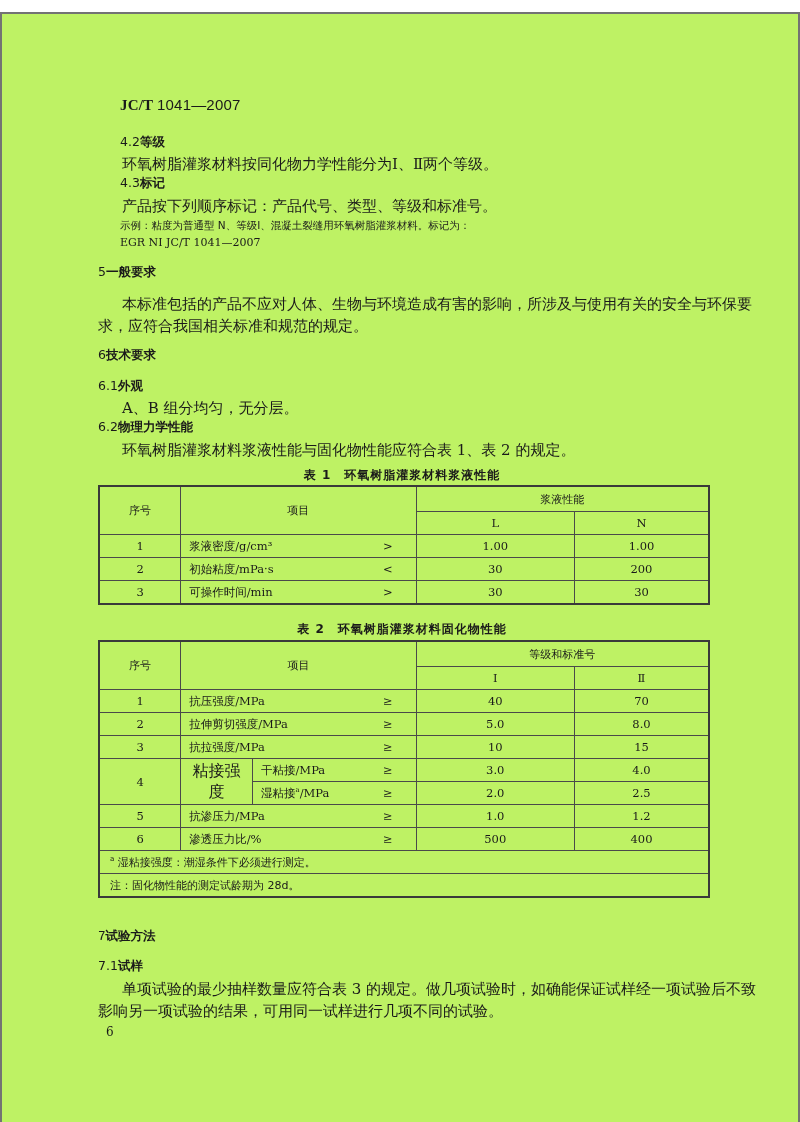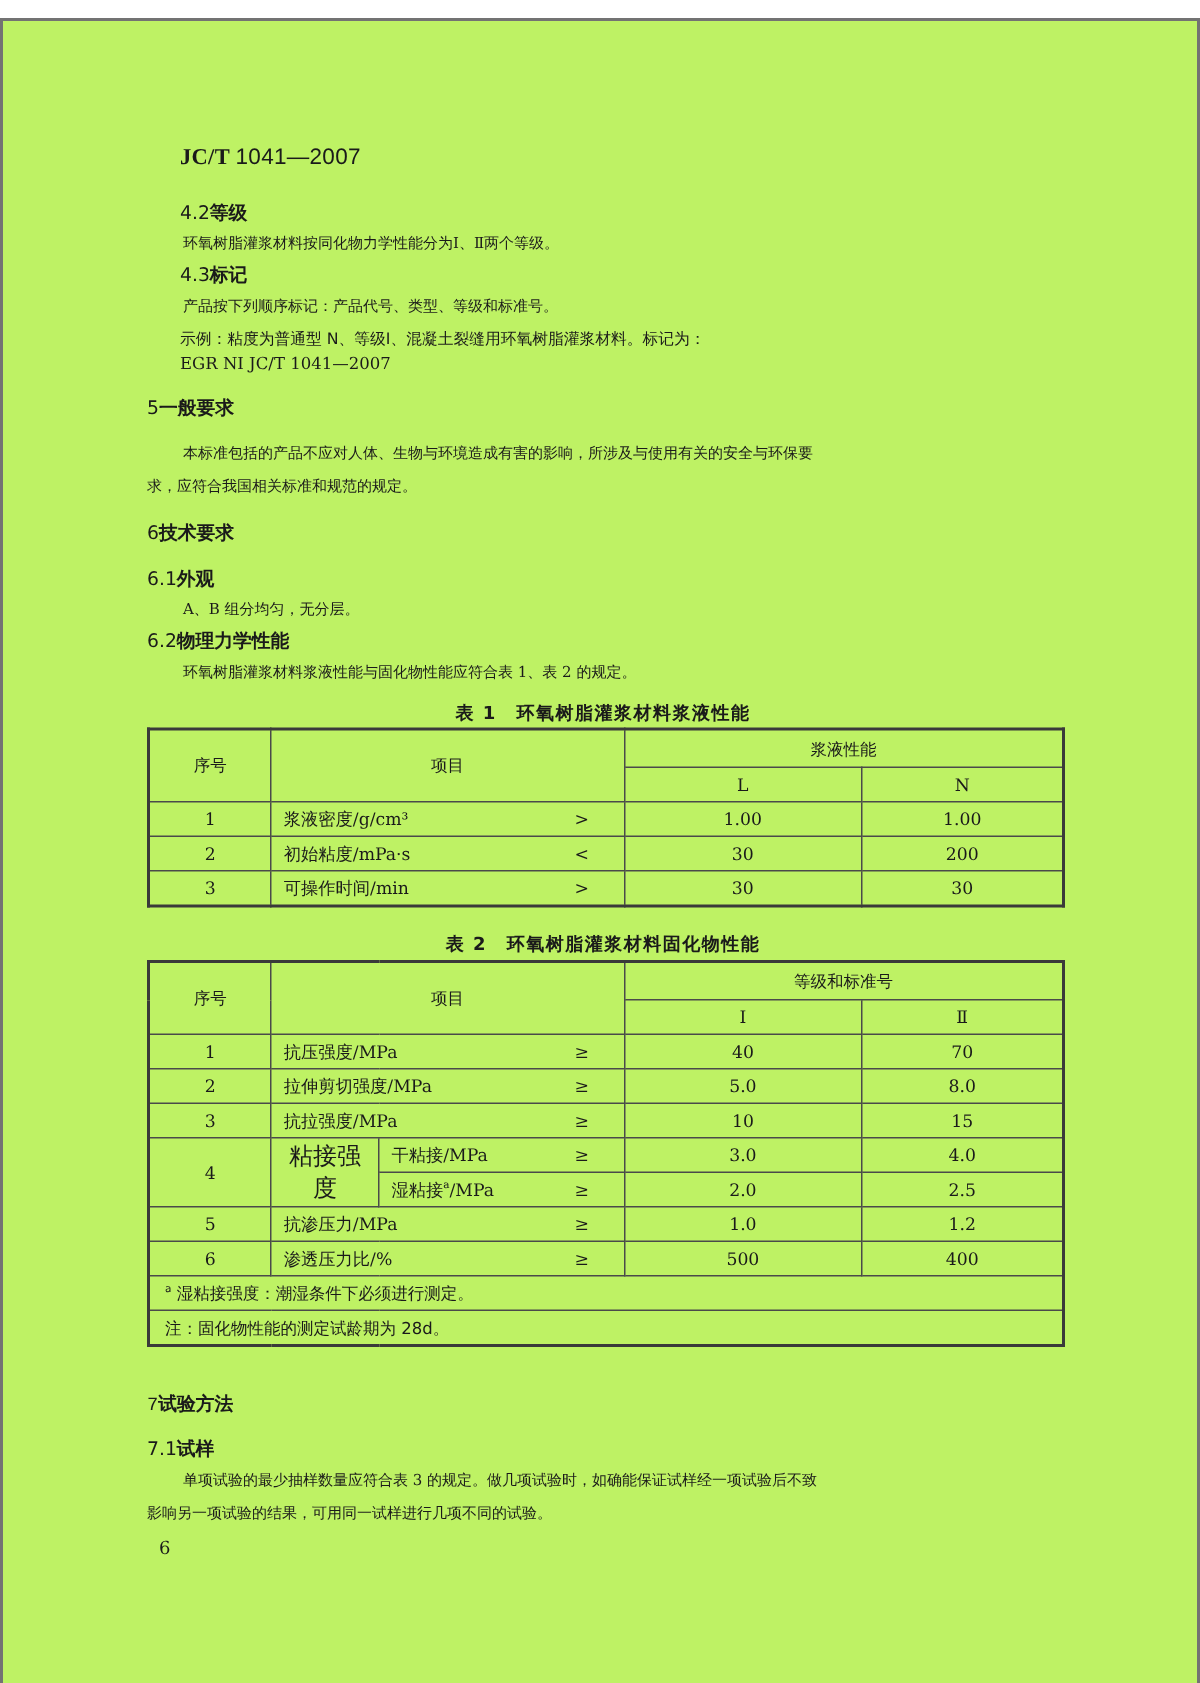--- a/index.html
+++ b/index.html
@@ -7,21 +7,21 @@
     .page {
       position: absolute; left: 0; top: 12px; width: 796px; height: 1118px;
       border: 2px solid #737373; background: #bef264;
       font-family: "DejaVu Serif", "Liberation Serif", serif; color: #1a1a1a;
     }
     .abs { position: absolute; white-space: nowrap; }
     .hdr { font-family: "Liberation Serif", serif; font-size: 15px; font-weight: bold; letter-spacing: 0.2px; }
     .hdr .num { font-family: "Liberation Sans", sans-serif; font-weight: normal; }
     .h { font-family: "DejaVu Sans", sans-serif; font-size: 12.5px; font-weight: bold; }
     .h .n { font-weight: normal; display: inline-block; }
-    .p { font-family: "DejaVu Serif", serif; font-size: 10px; }
+    .p { font-family: "DejaVu Serif", serif; font-size: 15px; }
     .small { font-family: "DejaVu Sans", sans-serif; font-size: 10.5px; }
     .caption { font-family: "DejaVu Sans", sans-serif; font-size: 12px; font-weight: bold; letter-spacing: 1px; }
 
     table.t { position: absolute; left: 96px; border-collapse: collapse; width: 612px;
       font-family: "DejaVu Serif", serif; font-size: 11.5px; }
     table.t td { border: 1px solid #4a4a4a; padding: 0 6px; height: 22px; text-align: center; }
     table.t td.l { text-align: left; padding-left: 8px; }
     table.t td.op { text-align: center; border-left: none; }
     table.t td.noright { border-right: none; }
     table.t td.gray { border-left-color: #bdbdbd; }

